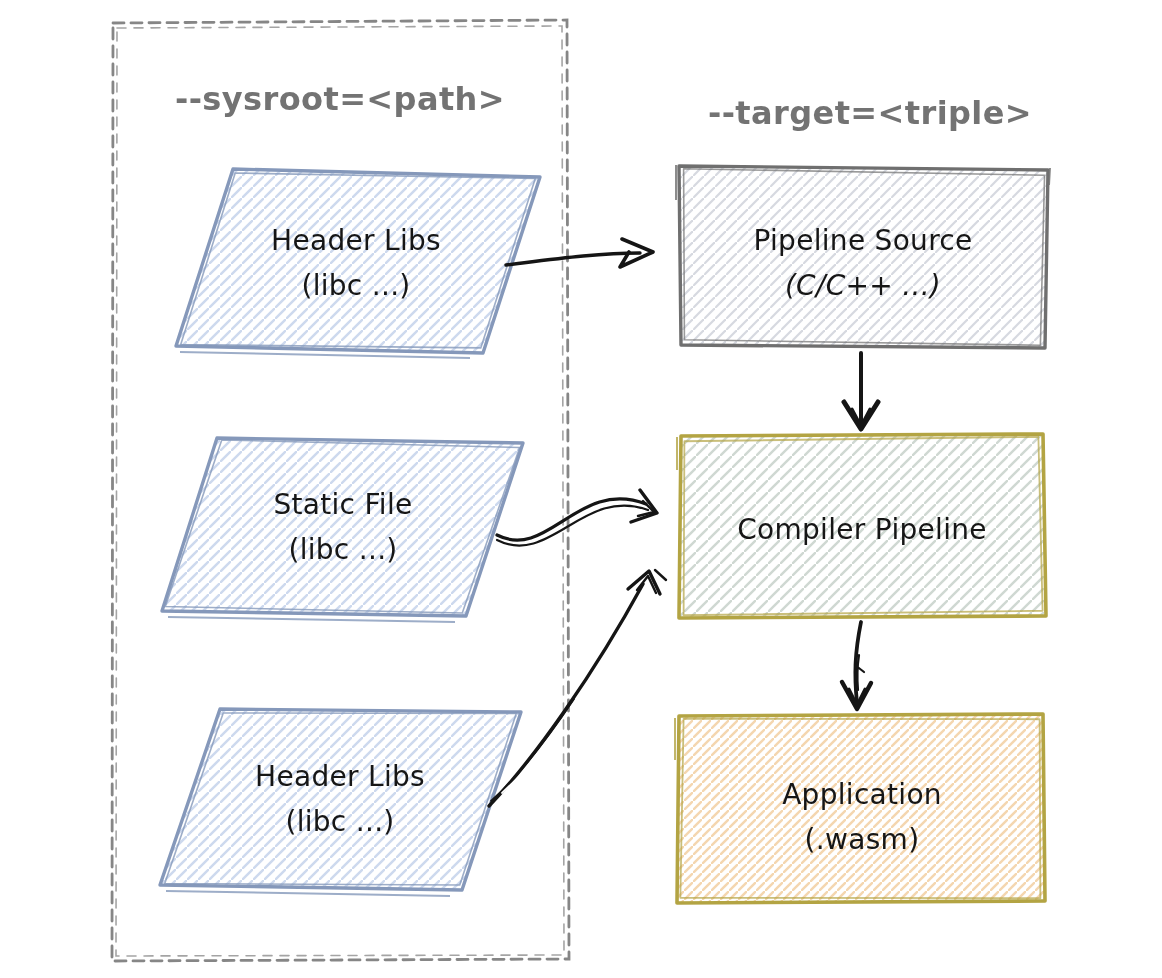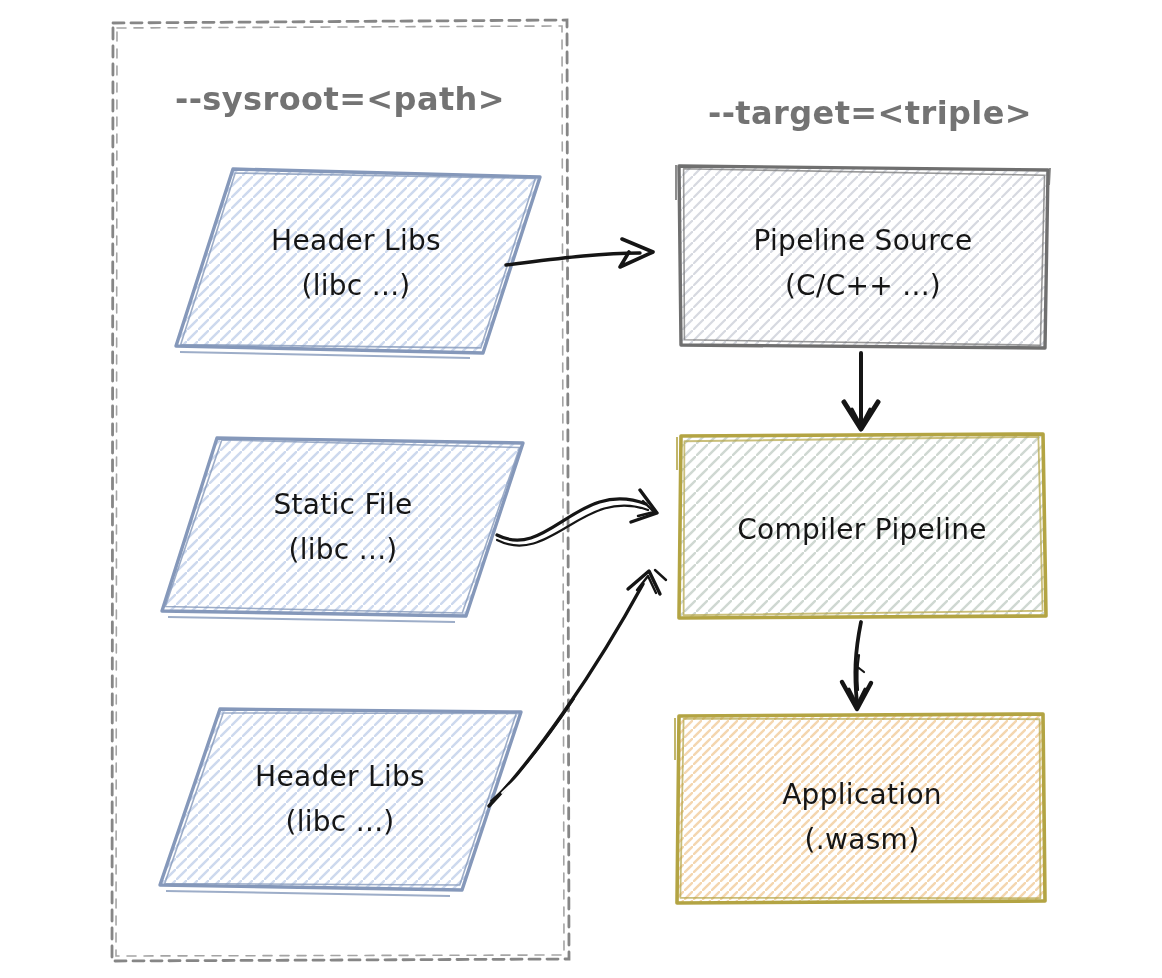--- a/index.html
+++ b/index.html
@@ -14,21 +14,21 @@
   .canvas svg{position:absolute;left:0;top:0;}
   .label{
     position:absolute;
     text-align:center;
     line-height:45px;
     font-size:28px;
     letter-spacing:0.3px;
     color:#161616;
     white-space:nowrap;
   }
-  .label .l2.italic{}
+  .label .l2.italic{font-style:italic;}
   .group-title{
     position:absolute;
     text-align:center;
     font-size:32px;
     font-weight:bold;
     letter-spacing:0.4px;
     color:#737373;
     white-space:nowrap;
   }
 </style>

